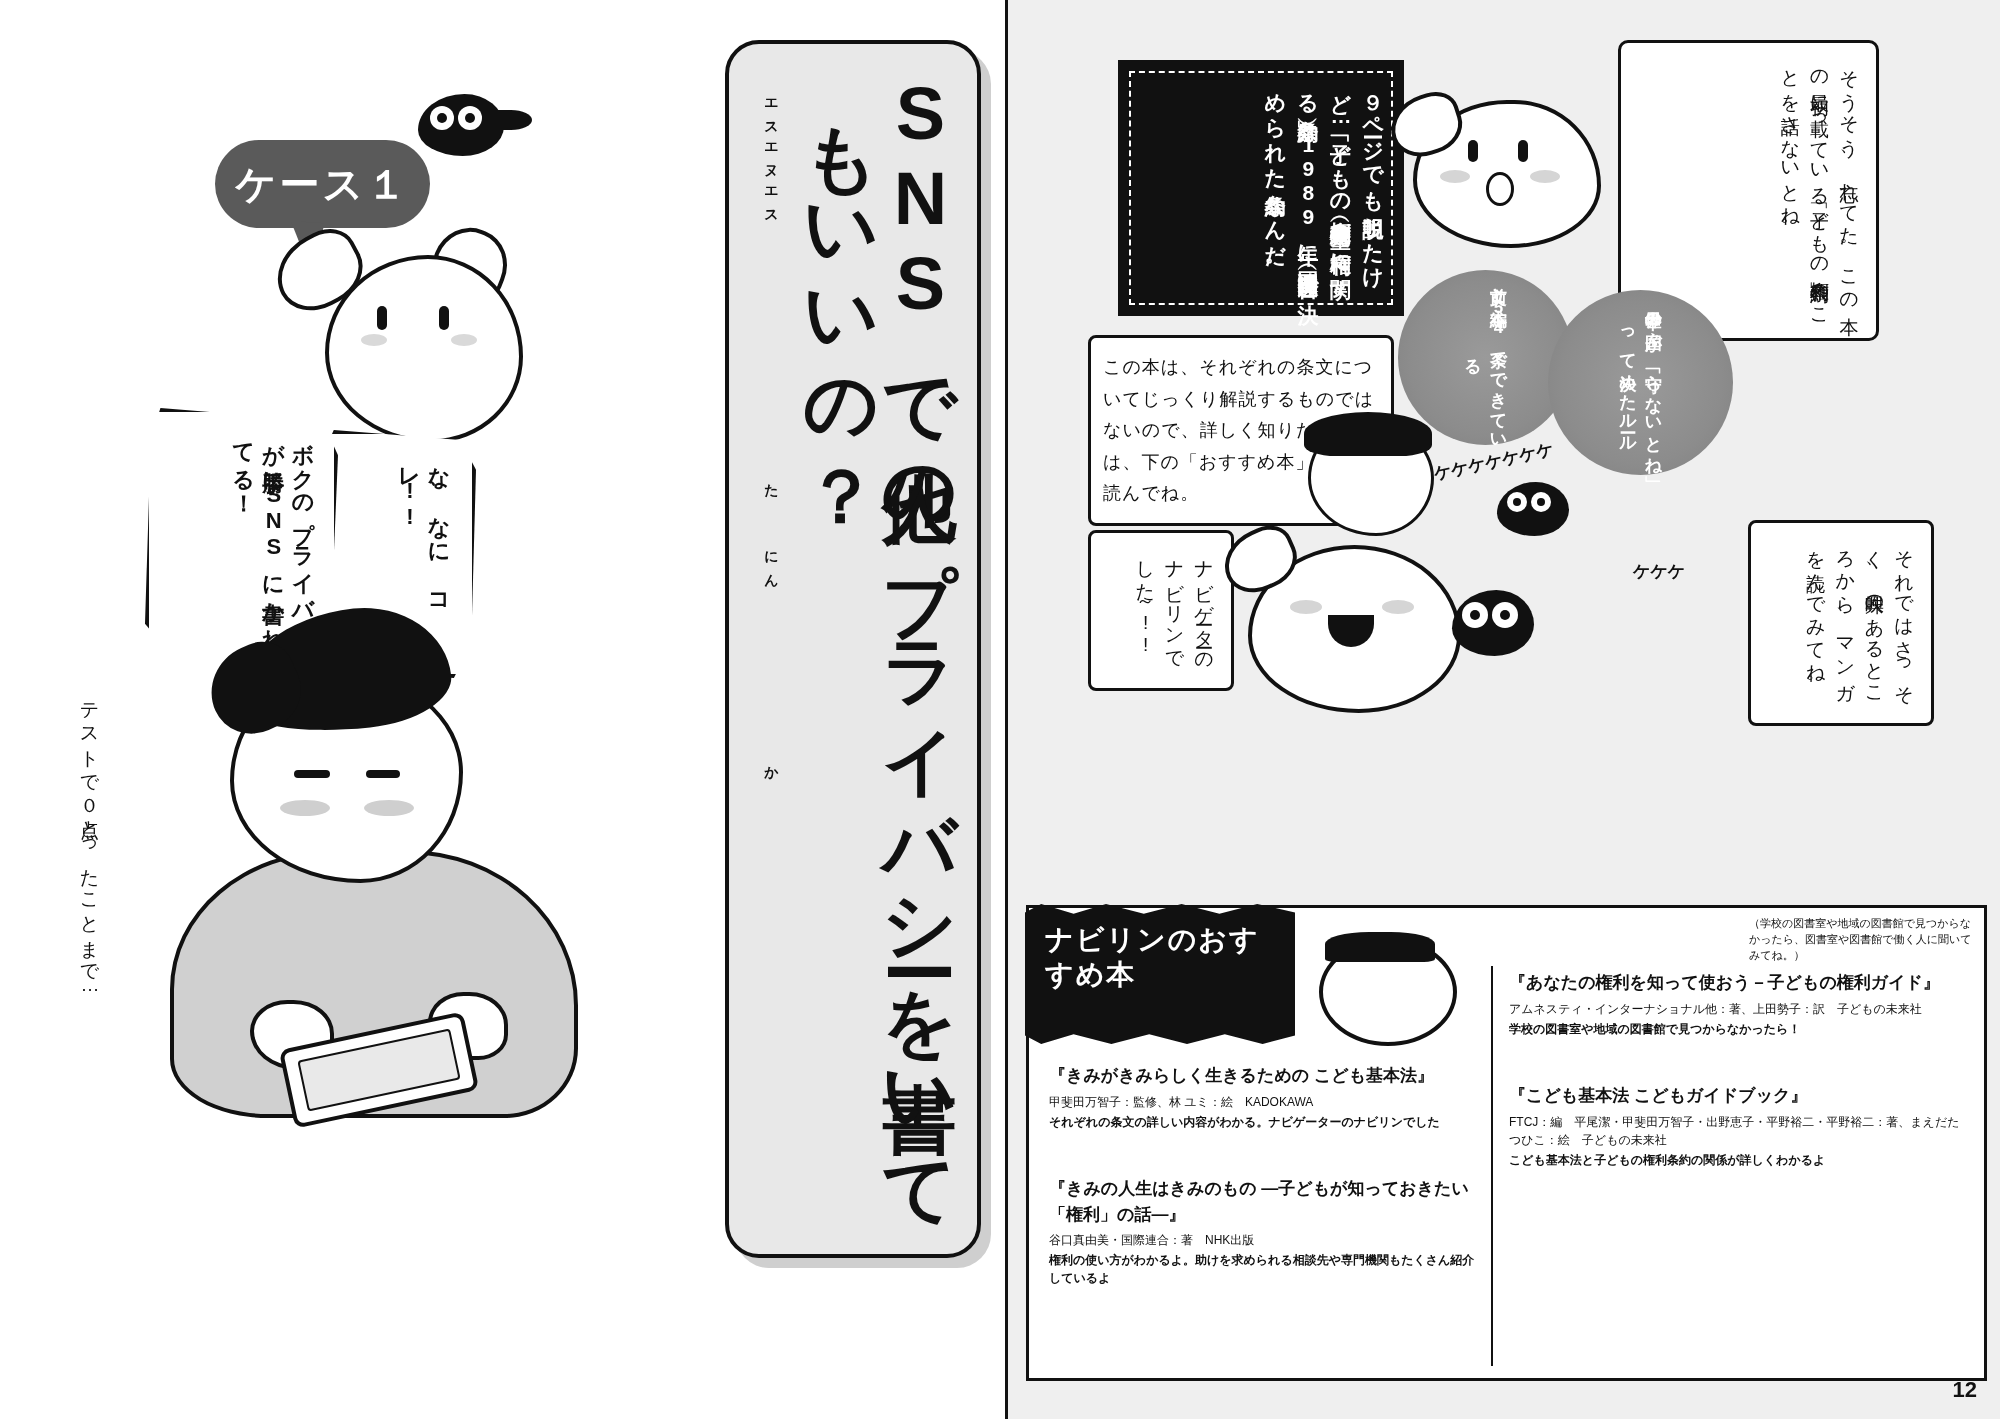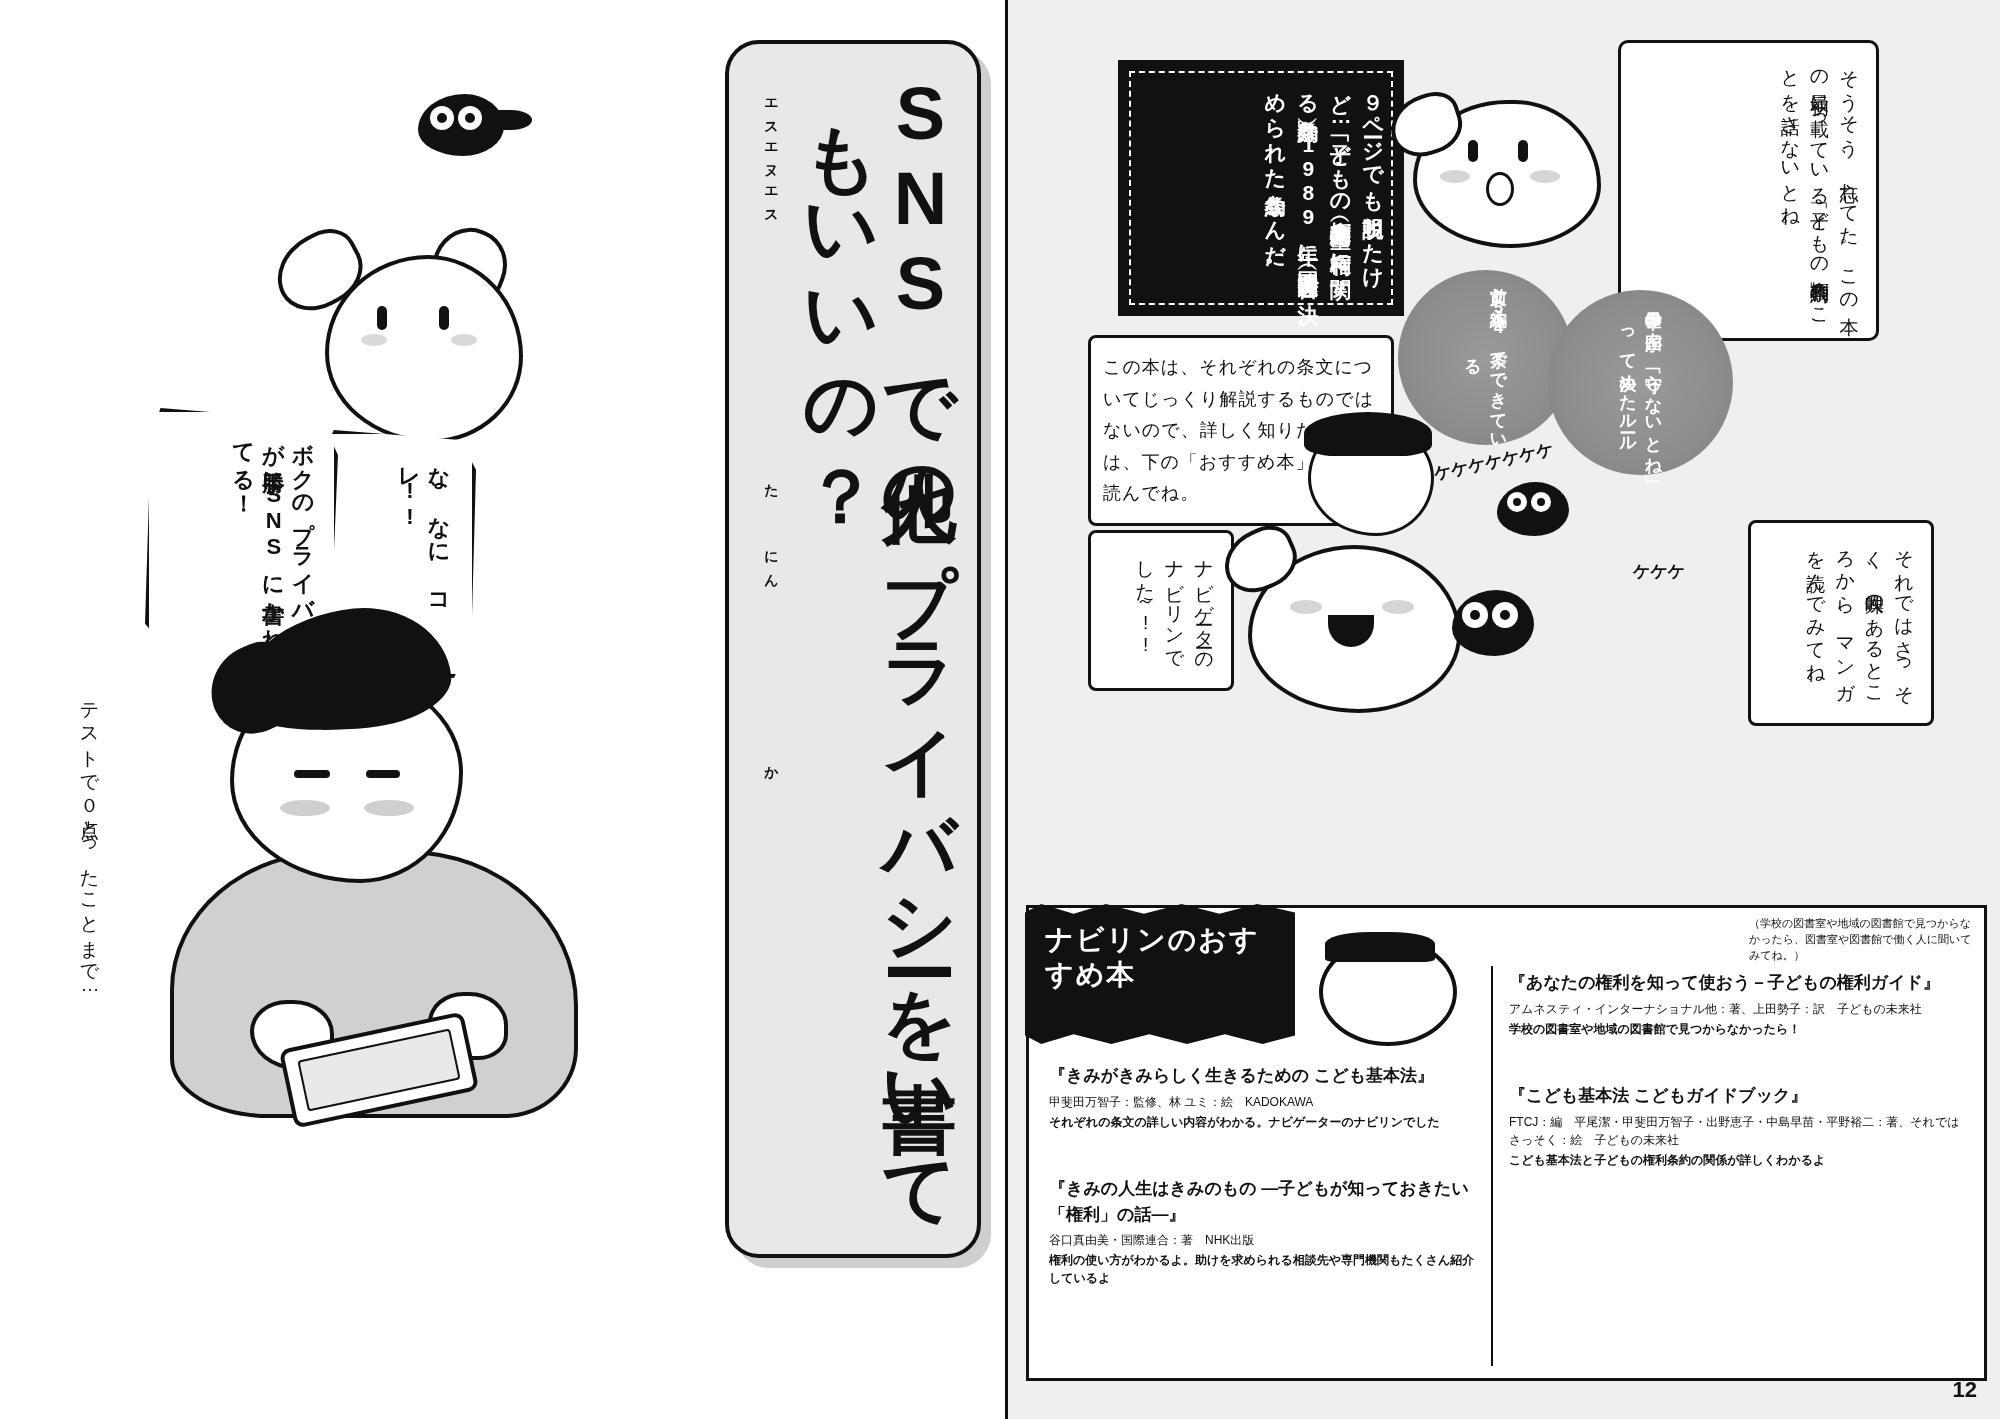--- a/index.html
+++ b/index.html
@@ -150,20 +150,23 @@
   <div class="left-page">
 
     <div class="title-panel">
       <div class="title-text">SNSで他人のプライバシーを書いてもいいの？</div>
       <div class="ruby-s" style="right:196px;top:46px;">エスエヌエス</div>
       <div class="ruby-s" style="right:196px;top:430px;">た</div>
       <div class="ruby-s" style="right:196px;top:498px;">にん</div>
       <div class="ruby-s" style="right:196px;top:712px;">か</div>
     </div>
 
+    <div class="case-bubble">
+      <div class="case-label">ケース１</div>
+    </div>
 
     <div class="bird" style="left:400px;top:80px;width:130px;height:90px;">
       <div class="bird-body" style="left:18px;top:14px;width:86px;height:62px;"></div>
       <div class="bird-body" style="left:90px;top:30px;width:42px;height:20px;border-radius:0 60% 60% 0;"></div>
       <div class="bird-eye" style="left:30px;top:26px;width:24px;height:24px;">
           <i style="left:7px;top:7px;width:10px;height:10px;"></i>
         </div>
       <div class="bird-eye" style="left:58px;top:26px;width:24px;height:24px;">
           <i style="left:7px;top:7px;width:10px;height:10px;"></i>
         </div>
@@ -294,20 +297,20 @@
 
       <div style="position:absolute;left:462px;top:58px;width:2px;height:400px;background:#111;"></div>
 
       <div class="bk" style="left:480px;top:62px;width:455px;font-family:Liberation Serif, serif;">
         <span class="t">『あなたの権利を知って使おう－子どもの権利ガイド』</span>
         <span class="a">アムネスティ・インターナショナル他：著、上田勢子：訳　子どもの未来社</span>
         <span class="d">学校の図書室や地域の図書館で見つからなかったら！</span>
       </div>
       <div class="bk" style="left:480px;top:175px;width:455px;">
         <span class="t">『こども基本法 こどもガイドブック』</span>
-        <span class="a">FTCJ：編　平尾潔・甲斐田万智子・出野恵子・中島早苗・平野裕二：著、それではさっそく：絵　子どもの未来社</span>
+        <span class="a">FTCJ：編　平尾潔・甲斐田万智子・出野恵子・平野裕二・平野裕二：著、まえだたつひこ：絵　子どもの未来社</span>
         <span class="d">こども基本法と子どもの権利条約の関係が詳しくわかるよ</span>
       </div>
     </div>
 
     <div class="pagenum">12</div>
   </div>
 </div>
 
 </body></html>

